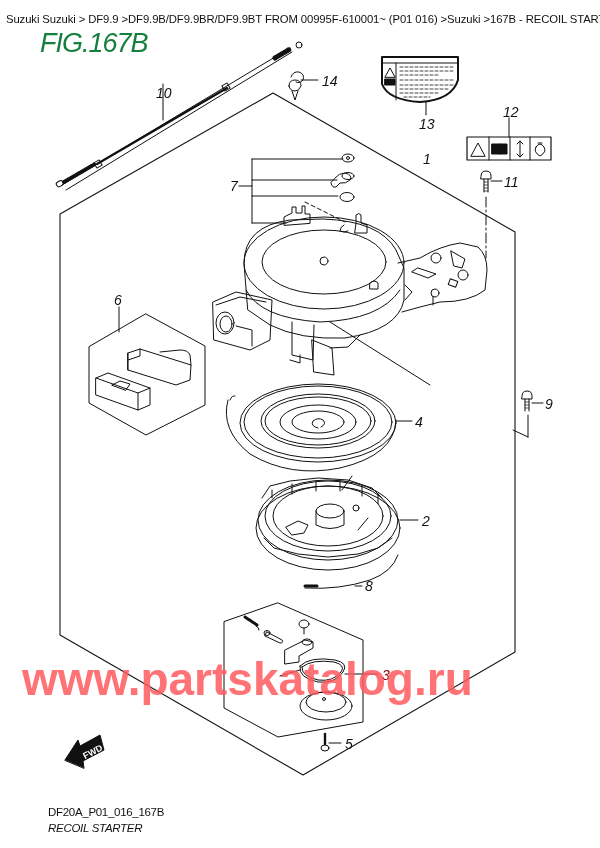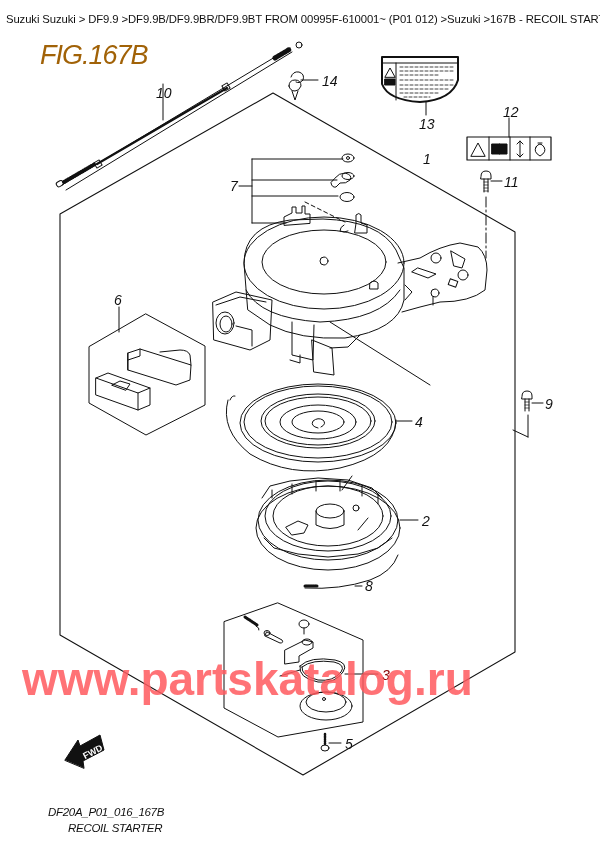--- a/index.html
+++ b/index.html
@@ -1,30 +1,30 @@
 <!DOCTYPE html>
 <html><head>
   <meta charset="utf-8">
   <style>
     html, body { margin: 0; padding: 0; background: #ffffff; }
     body { width: 600px; height: 848px; position: relative; overflow: hidden; font-family: "Liberation Sans", sans-serif; }
     .breadcrumb { position: absolute; left: 6px; top: 13px; font-size: 11.3px; color: #111; white-space: nowrap; letter-spacing: -0.1px; }
     .breadcrumb a { color: #111; text-decoration: none; }
-    .fig-title { position: absolute; left: 40px; top: 40px; font-size: 27px; font-style: italic; color: #a16207; letter-spacing: -1px; font-family: "Liberation Sans", sans-serif; text-align: center; }
+    .fig-title { position: absolute; left: 40px; top: 28px; font-size: 27px; font-style: italic; color: #15803d; letter-spacing: -1px; font-family: "Liberation Sans", sans-serif; text-align: center; }
     svg.diagram { position: absolute; left: 0; top: 0; }
     .callout { font-family: "Liberation Sans", sans-serif; font-style: italic; font-size: 14px; fill: #111; }
     .watermark { position: absolute; left: 22px; top: 652px; font-size: 46px; font-weight: bold; color: #ff5a5f; opacity: 0.85; font-family: "Liberation Sans", sans-serif; letter-spacing: 0px; white-space: nowrap; transform: scaleY(1.02); }
-    .footer-code { position: absolute; left: 48px; top: 806px; font-size: 11.5px; font-style: italic; color: #111; letter-spacing: -0.3px; }
-    .footer-name { position: absolute; left: 48px; top: 822px; font-size: 11.5px; font-style: italic; color: #111; letter-spacing: -0.3px; margin-left: 20px; }
+    .footer-code { position: absolute; left: 48px; top: 806px; font-size: 11.5px; color: #111; letter-spacing: -0.3px; }
+    .footer-name { position: absolute; left: 48px; top: 822px; font-size: 11.5px; font-style: italic; color: #111; letter-spacing: -0.3px; }
   </style>
 </head>
 <body>
 
 <div class="breadcrumb">
-  <a href="#">Suzuki Suzuki</a><span> &gt;</span> <a href="#">DF9.9</a><span> &gt;</span><a href="#">DF9.9B/DF9.9BR/DF9.9BT FROM 00995F-610001~ (P01 012)</a><span> &gt;</span><a href="#">Suzuki</a><span> &gt;</span><a href="#">167B - RECOIL STARTER (DF9.9BR P01)</a>
+  <a href="#">Suzuki Suzuki</a><span> &gt;</span> <a href="#">DF9.9</a><span> &gt;</span><a href="#">DF9.9B/DF9.9BR/DF9.9BT FROM 00995F-610001~ (P01 016)</a><span> &gt;</span><a href="#">Suzuki</a><span> &gt;</span><a href="#">167B - RECOIL STARTER (DF9.9BR P01)</a>
 </div>
 
 <div class="fig-title">FIG.167B</div>
 
 <svg class="diagram" width="600" height="848" viewBox="0 0 600 848" fill="none" stroke="#111" stroke-width="1" stroke-linejoin="round" stroke-linecap="round">
 
   <polygon points="273,93 515,232 515,652 303,775 60,635 60,214" stroke-width="1.1"></polygon>
 
   <g>
     <line x1="62" y1="185" x2="290" y2="48"></line>

